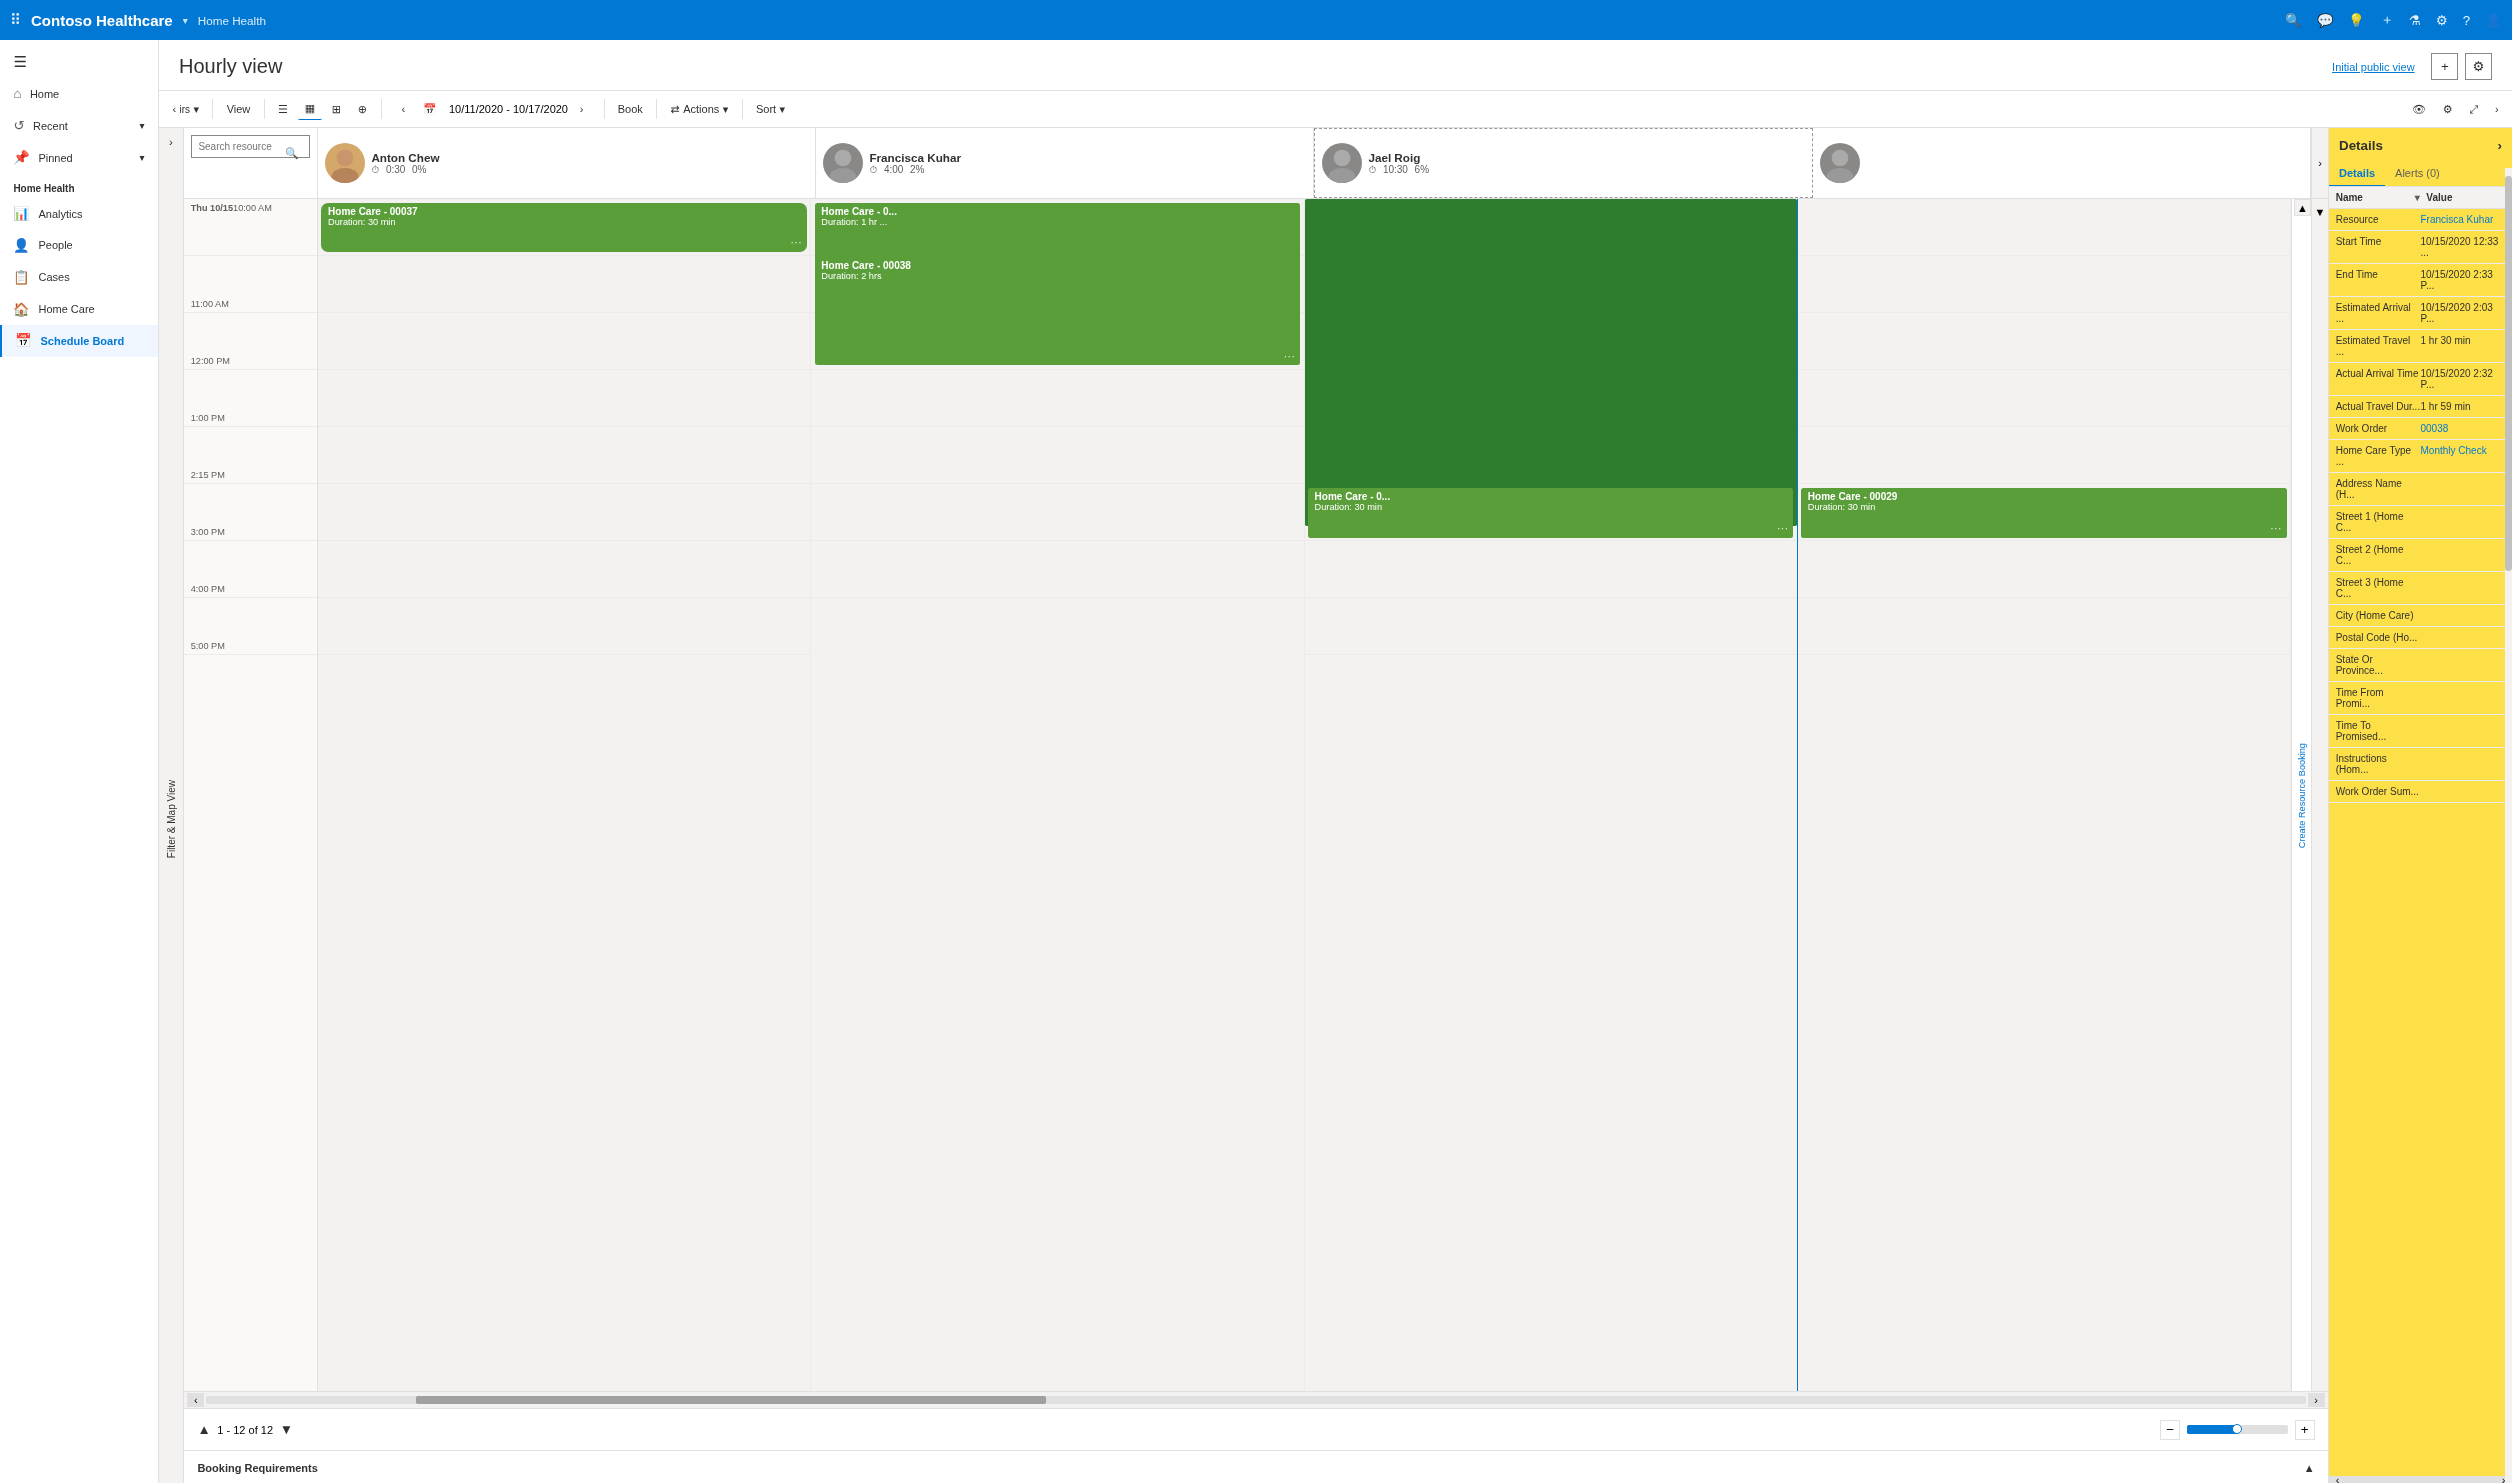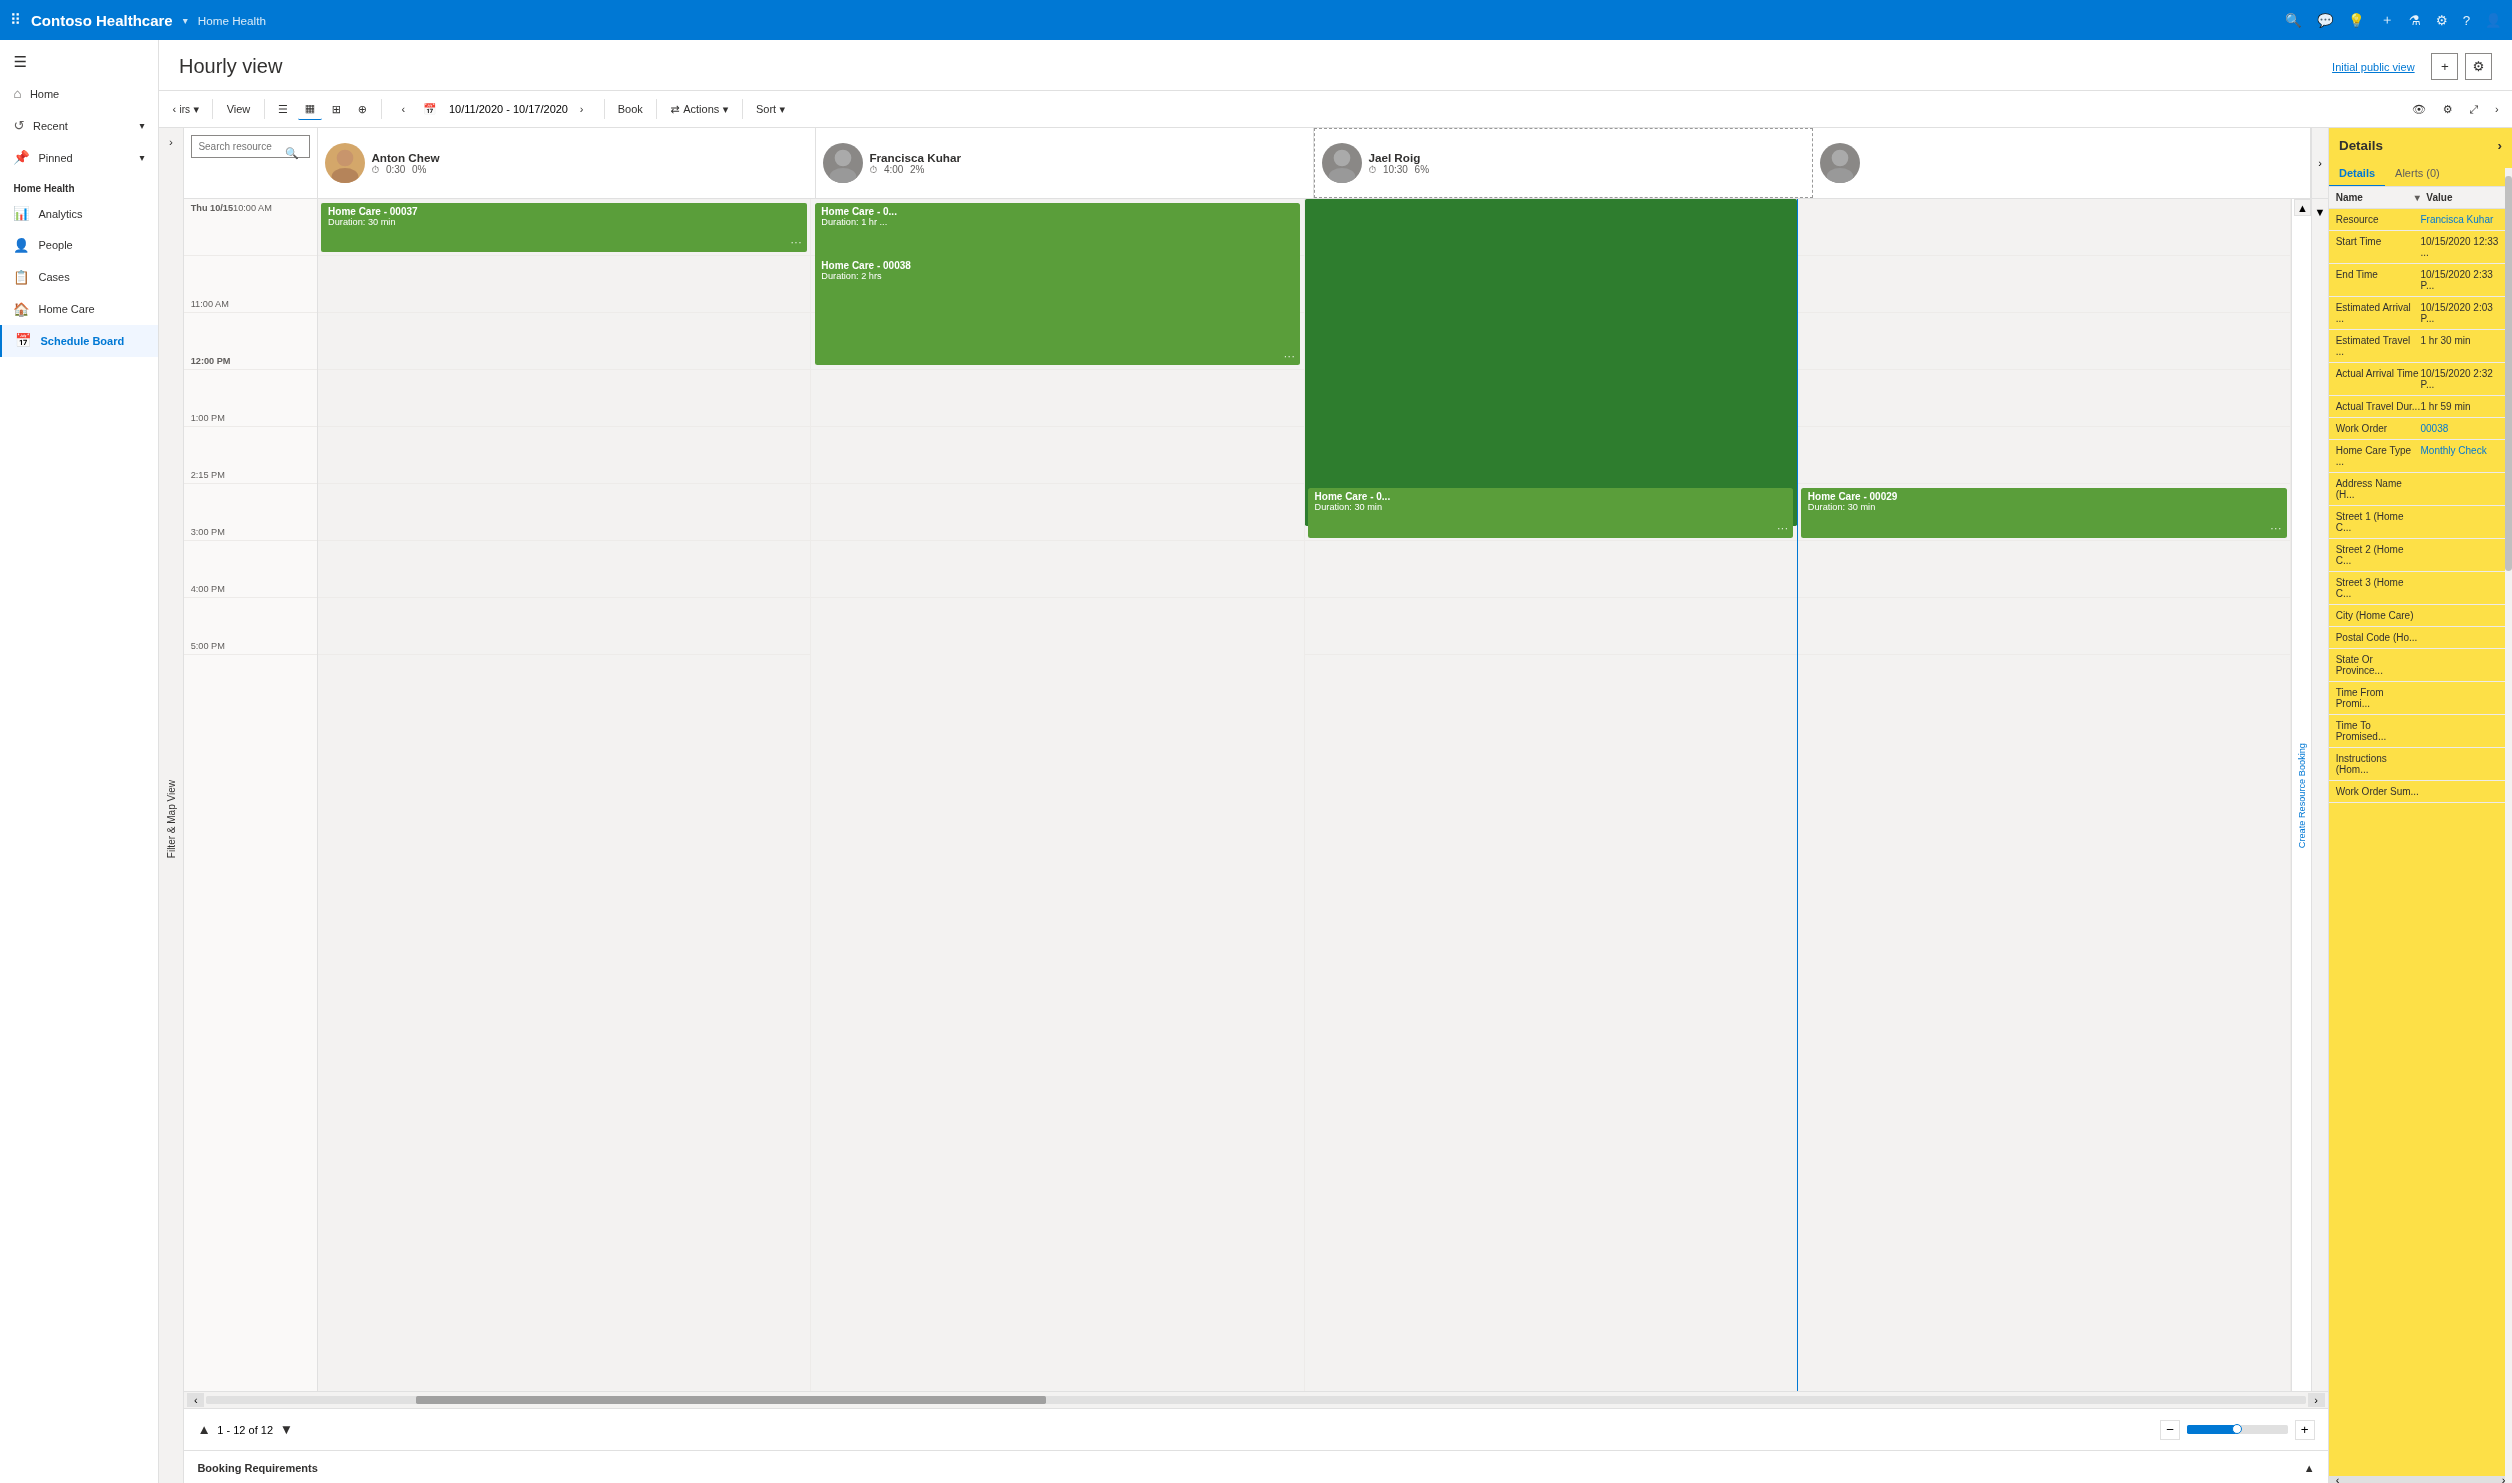--- a/index.html
+++ b/index.html
@@ -307,21 +307,21 @@
           <div style="width:134px; flex-shrink:0; border-right:0.8px solid #e0e0e0; background:#faf9f8; overflow-y:auto;">
 
             <div style="height:57px; border-bottom:0.8px solid #edebe9; display:flex; flex-direction:row; align-items:flex-start; justify-content:flex-start; padding:3.4px 6.7px;">
               <span style="font-size:9.2px; color:#605e5c; font-weight:600;">Thu 10/15</span>
               <span style="font-size:9.2px; color:#605e5c;">10:00 AM</span>
             </div>
             <div style="height:57px; border-bottom:0.8px solid #edebe9; display:flex; align-items:flex-end; justify-content:flex-start; padding:3.4px 6.7px;">
               <span style="font-size:9.2px; color:#605e5c;">11:00 AM</span>
             </div>
             <div style="height:57px; border-bottom:0.8px solid #edebe9; display:flex; align-items:flex-end; justify-content:flex-start; padding:3.4px 6.7px;">
-              <span style="font-size:9.2px; color:#605e5c;font-weight:bold;">12:00 PM</span>
+              <span style="font-size:9.2px; color:#605e5c;">12:00 PM</span>
             </div>
             <div style="height:57px; border-bottom:0.8px solid #edebe9; display:flex; align-items:flex-end; justify-content:flex-start; padding:3.4px 6.7px;">
               <span style="font-size:9.2px; color:#605e5c;">1:00 PM</span>
             </div>
             <div style="height:57px; border-bottom:0.8px solid #edebe9; display:flex; align-items:flex-end; justify-content:flex-start; padding:3.4px 6.7px;">
               <span style="font-size:9.2px; color:#605e5c;">2:15 PM</span>
             </div>
             <div style="height:57px; border-bottom:0.8px solid #edebe9; display:flex; align-items:flex-end; justify-content:flex-start; padding:3.4px 6.7px;">
               <span style="font-size:9.2px; color:#605e5c;">3:00 PM</span>
             </div>
@@ -338,21 +338,21 @@
             <div style="position:absolute; top:0; right:17px; z-index:10; background:#f3f2f1; border:0.8px solid #e0e0e0; width:17px; height:17px; display:flex; align-items:center; justify-content:center; cursor:pointer;">▲</div>
 
             <div style="flex:1; min-width:172px; border-right:0.8px solid #edebe9; position:relative;">
               <div style="height:57px; border-bottom:0.8px solid #edebe9;"></div>
               <div style="height:57px; border-bottom:0.8px solid #edebe9;"></div>
               <div style="height:57px; border-bottom:0.8px solid #edebe9;"></div>
               <div style="height:57px; border-bottom:0.8px solid #edebe9;"></div>
               <div style="height:57px; border-bottom:0.8px solid #edebe9;"></div>
               <div style="height:57px; border-bottom:0.8px solid #edebe9;">
 
-                <div class="booking-block" style="position:absolute; top:3.4px; left:3.4px; right:3.4px; height:49px; background:#5a9e3a; border-radius:2px; padding:3.4px 6.7px;">
+                <div class="booking-block" style="position:absolute; top:3.4px; left:3.4px; right:3.4px; height:49px; background:#5a9e3a; border-radius:7px; padding:3.4px 6.7px;">
                   <div class="bb-title">Home Care - 00037</div>
                   <div class="bb-duration">Duration: 30 min</div>
                   <span class="bb-dots">···</span>
                 </div>
               </div>
               <div style="height:57px; border-bottom:0.8px solid #edebe9;"></div>
               <div style="height:57px; border-bottom:0.8px solid #edebe9;"></div>
             </div>
 
             <div style="flex:1; min-width:172px; border-right:0.8px solid #edebe9; position:relative;">

